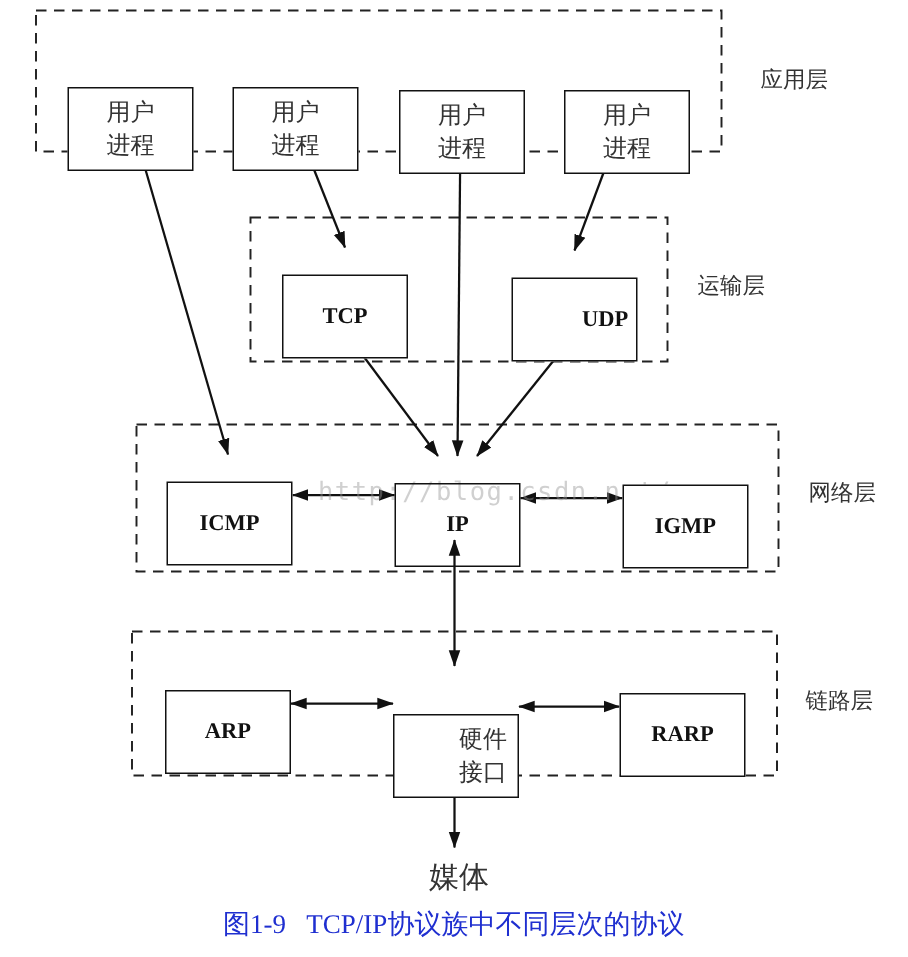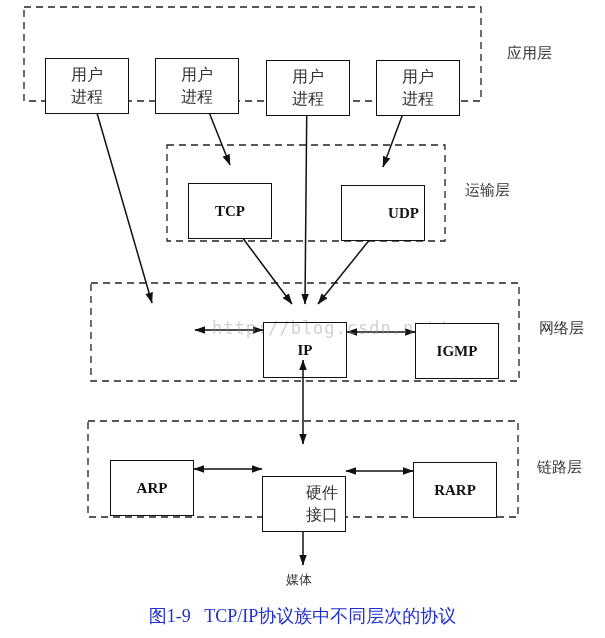--- a/index.html
+++ b/index.html
@@ -10,21 +10,21 @@
                 box-sizing: border-box; display: flex; align-items: center; justify-content: center;
                 text-align: center; color: #222; }
     .node-box.cn { font-family: "DejaVu Sans", "Liberation Sans", sans-serif; font-size: 16px;
                    line-height: 22px; color: #333; margin-top: 32px; }
     .node-box.en { font-family: "Liberation Serif", "DejaVu Serif", serif; font-size: 15px;
                    font-weight: bold; color: #111; margin-top: 18px; }
     .node-label { white-space: pre-line; }
     .layer-label { position: absolute; font-family: "DejaVu Sans", "Liberation Sans", sans-serif;
                    font-size: 15px; color: #333; }
     .media-label { position: absolute; font-family: Liberation Mono, monospace;
-                   font-size: 13px; color: #333; }
+                   font-size: 20px; color: #333; }
     .watermark { position: absolute; font-family: "DejaVu Sans Mono", "Liberation Mono", monospace;
                  font-size: 17px; color: rgba(150,150,150,0.45); letter-spacing: 1px; }
     .caption { position: absolute; left: 0; right: 0; top: 604px; text-align: center;
                font-family: "Liberation Serif", "DejaVu Serif", serif; font-size: 18px; color: #1f2fd0; }
     .caption span { margin-left: 0; }
   </style>
 </head>
 <body>
 
 <div id="diagram">
@@ -76,20 +76,23 @@
   <div class="layer-label" style="left:507px;top:44px;">应用层</div>
 
   <div class="node-box en" style="left:188px;top:165px;width:84px;height:56px;">
     <span class="node-label">TCP</span>
   </div>
   <div class="node-box en" style="left:341px;top:167px;width:84px;height:56px;padding-left:41px;">
     <span class="node-label">UDP</span>
   </div>
   <div class="layer-label" style="left:465px;top:181px;">运输层</div>
 
+  <div class="node-box en" style="left:111px;top:303px;width:84px;height:56px;">
+    <span class="node-label">ICMP</span>
+  </div>
   <div class="node-box en" style="left:263px;top:304px;width:84px;height:56px;background:transparent;">
     <span class="node-label">IP</span>
   </div>
   <div class="node-box en" style="left:415px;top:305px;width:84px;height:56px;">
     <span class="node-label">IGMP</span>
   </div>
   <div class="layer-label" style="left:539px;top:319px;">网络层</div>
 
   <div class="node-box en" style="left:110px;top:442px;width:84px;height:56px;">
     <span class="node-label">ARP</span>

